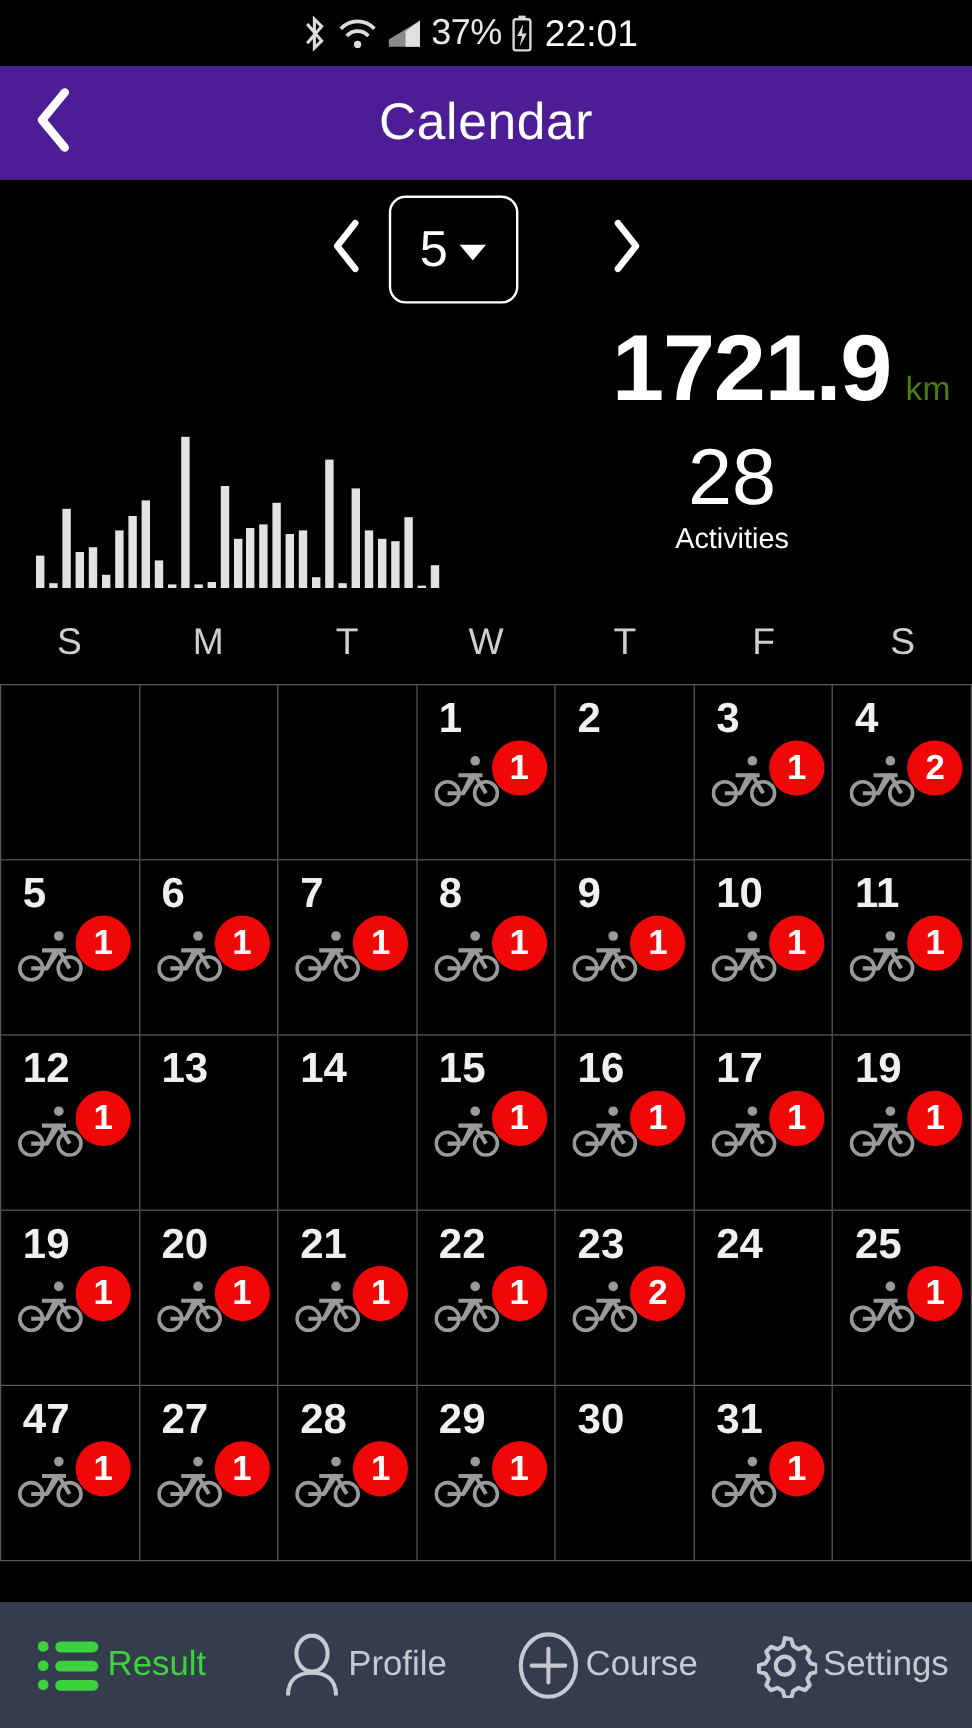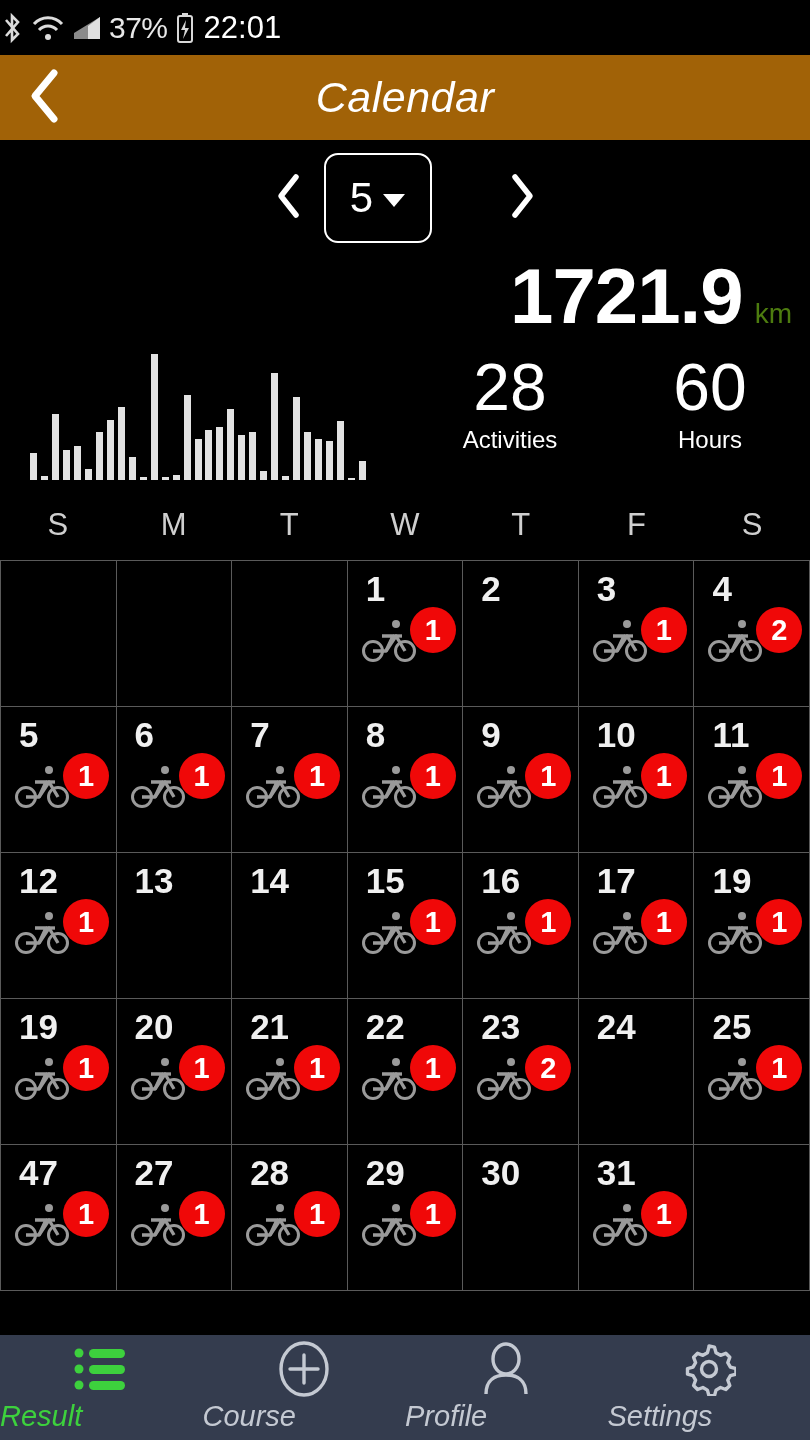--- a/index.html
+++ b/index.html
@@ -7,31 +7,31 @@
     width:810px; height:1440px;
     background:#000;
     font-family:"Liberation Sans", sans-serif;
     overflow:hidden;
   }
   #app { position:relative; width:810px; height:1440px; background:#000; }
 
   
   .statusbar {
     height:55px; background:#000; display:flex;
-    align-items:center; justify-content:flex-start;
+    align-items:center; justify-content:center;
     padding-right:28px; gap:7px;
   }
   .statusbar .sb-icon { display:flex; align-items:center; }
   .sb-text { color:#e8e8e8; font-size:30px; letter-spacing:-0.5px; }
   .sb-time { color:#fff; font-size:31px; margin-left:2px; }
 
   
   .titlebar {
-    height:85px; background:#a16207;
-    display:flex; align-items:center; position:relative;font-style:italic;
+    height:95px; background:#4c1d95;
+    display:flex; align-items:center; position:relative;
   }
   .back-btn {
     width:90px; height:95px; display:flex;
     align-items:center; justify-content:center; cursor:pointer;
   }
   .title {
     position:absolute; left:0; right:0; text-align:center;
     color:#fff; font-size:43px; font-weight:400; letter-spacing:0.5px;
     pointer-events:none;
   }
@@ -130,22 +130,22 @@
     background:#f00808; color:#fff; font-size:29px; font-weight:bold;
     display:flex; align-items:center; justify-content:center;
   }
 
   
   .bottomnav {
     position:absolute; left:0; bottom:0; width:810px; height:105px;
     background:#343c4e; display:grid; grid-template-columns:repeat(4,1fr);
   }
   .nav-item {
-    display:flex; flex-direction:column; 
-    justify-content:center; gap:5px; cursor:pointer;font-style:italic;
+    display:flex; flex-direction:row; align-items:center;
+    justify-content:center; gap:5px; cursor:pointer;
   }
   .nav-ic { height:52px; display:flex; align-items:center; justify-content:center; }
   .nav-lab { font-size:29px; color:#c4c9d2; }
   .nav-item.active .nav-lab { color:#3dd13d; }
 </style>
 </head>
 <body>
 
 <div id="app">
 
@@ -309,24 +309,20 @@
       </div>
     <div class="stats-right">
       <div class="dist-row">
         <span class="dist-val">1721.9</span>
         <span class="dist-unit">km</span>
       </div>
       <div class="two-stats">
         <div class="stat">
           <div class="stat-val">28</div>
           <div class="stat-lab">Activities</div>
-        </div>
-        <div class="stat">
-          <div class="stat-val">60</div>
-          <div class="stat-lab">Hours</div>
         </div>
       </div>
     </div>
   </div>
 
   <div class="weekdays" id="weekdays">
       <div class="wd">S</div>
       <div class="wd">M</div>
       <div class="wd">T</div>
       <div class="wd">W</div>
@@ -652,35 +648,35 @@
         <circle cx="5" cy="22" r="4.5" fill="#3dd13d"></circle>
             <rect x="15" y="18" width="36" height="9" rx="4.5" fill="#3dd13d"></rect>
         <circle cx="5" cy="38" r="4.5" fill="#3dd13d"></circle>
             <rect x="15" y="34" width="36" height="9" rx="4.5" fill="#3dd13d"></rect>
       </svg>
         </div>
         <div class="nav-lab">Result</div>
       </div>
       <div class="nav-item">
         <div class="nav-ic">
+          <svg width="50" height="54" viewBox="0 0 50 54">
+        <ellipse cx="25" cy="17" rx="13" ry="15" fill="none" stroke="#c4c9d2" stroke-width="3.4"></ellipse>
+        <path d="M5 52 C5 38 14 33 25 33 C36 33 45 38 45 52" fill="none" stroke="#c4c9d2" stroke-width="3.4" stroke-linejoin="round"></path>
+      </svg>
+        </div>
+        <div class="nav-lab">Profile</div>
+      </div>
+      <div class="nav-item">
+        <div class="nav-ic">
           <svg width="52" height="56" viewBox="0 0 52 56">
         <ellipse cx="26" cy="28" rx="23" ry="26" fill="none" stroke="#c4c9d2" stroke-width="3.4"></ellipse>
         <path d="M26 14 L26 42 M12 28 L40 28" stroke="#c4c9d2" stroke-width="3.4" stroke-linecap="round"></path>
       </svg>
         </div>
         <div class="nav-lab">Course</div>
-      </div>
-      <div class="nav-item">
-        <div class="nav-ic">
-          <svg width="50" height="54" viewBox="0 0 50 54">
-        <ellipse cx="25" cy="17" rx="13" ry="15" fill="none" stroke="#c4c9d2" stroke-width="3.4"></ellipse>
-        <path d="M5 52 C5 38 14 33 25 33 C36 33 45 38 45 52" fill="none" stroke="#c4c9d2" stroke-width="3.4" stroke-linejoin="round"></path>
-      </svg>
-        </div>
-        <div class="nav-lab">Profile</div>
       </div>
       <div class="nav-item">
         <div class="nav-ic">
           <svg width="54" height="54" viewBox="0 0 54 54">
         <g fill="none" stroke="#c4c9d2" stroke-width="3.4" stroke-linejoin="round">
           <path d="M27 4 l5.5 1.2 1.5 5.5 4.5 2.6 5.3-2 4 4 -2 5.3 2.6 4.5 5.5 1.5 0 5.6 -5.5 1.5 -2.6 4.5 2 5.3 -4 4 -5.3-2 -4.5 2.6 -1.5 5.5 -5.6 0 -1.5-5.5 -4.5-2.6 -5.3 2 -4-4 2-5.3 -2.6-4.5 -5.5-1.5 0-5.6 5.5-1.5 2.6-4.5 -2-5.3 4-4 5.3 2 4.5-2.6 1.5-5.5 z"></path>
           <circle cx="27" cy="27" r="7.5"></circle>
         </g>
       </svg>
         </div>

